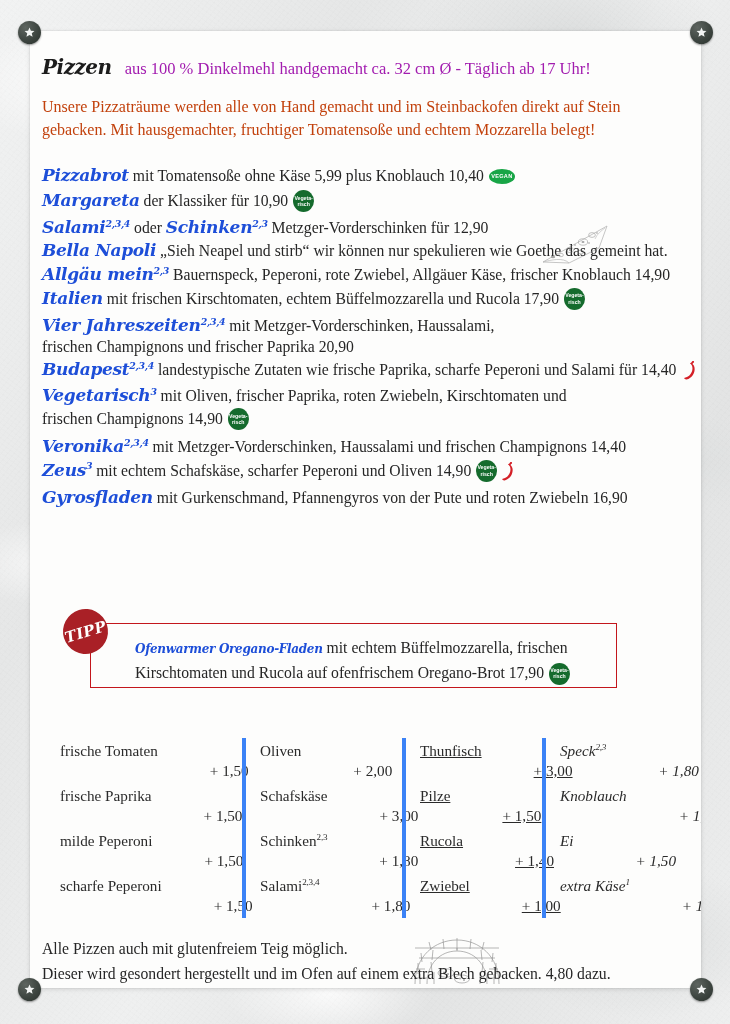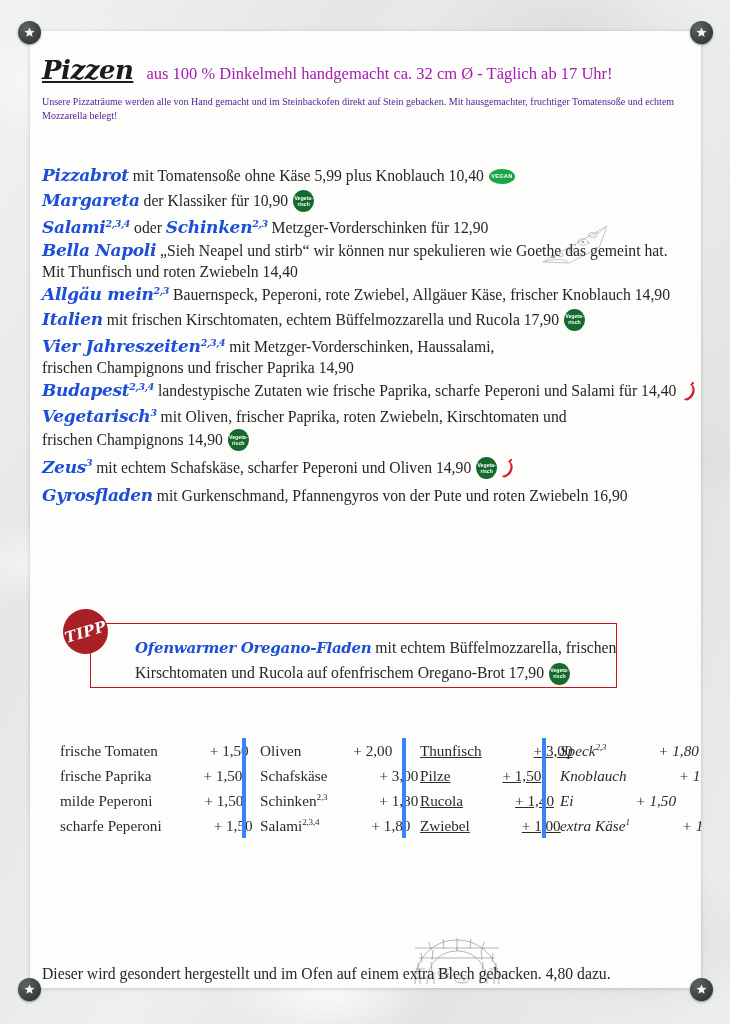--- a/index.html
+++ b/index.html
@@ -76,23 +76,22 @@
     font-style: italic;
     font-weight: bold;
     color: #1d4ed8;
     letter-spacing: -0.3px;
   }
   .head-script {
     font-family: "DejaVu Serif", serif;
     font-style: italic;
     font-weight: bold;
     color: #1c1c1c;
-    font-size: 26px;
+    font-size: 20px;
     letter-spacing: -0.5px;
-    text-decoration: underline;
   }
   sup { font-size: 60%; line-height: 0; vertical-align: super; letter-spacing: -0.2px; }
 
   .body-txt { color: #262626; }
 
   
   #header-row {
     position: absolute;
     left: 12px;
     top: 24px;
@@ -101,23 +100,23 @@
     align-items: baseline;
     gap: 13px;
   }
   #header-sub { font-size: 16.5px; color: #a21caf; }
 
   #intro {
     position: absolute;
     left: 12px;
     top: 64px;
     width: 646px;
-    font-size: 10px;
+    font-size: 16px;
     line-height: 1.44;
-    color: #4c1d95;
+    color: #c2410c;
   }
 
   
   #pizza-list {
     position: absolute;
     left: 12px;
     top: 136px;
     width: 660px;
     font-size: 15.7px;
     line-height: 1.0;
@@ -239,21 +238,21 @@
   #ex-col-1 { width: 160px; }
   #ex-col-2 { width: 140px; text-decoration: underline; }
   #ex-col-3 { width: 148px; font-style: italic; }
   .ex-row {
     display: flex;
     justify-content: space-between;
     line-height: 25px;
     white-space: nowrap;
     gap: 44px;
   }
-  .ex-row .ex-price { padding-left: 8px; }
+  .ex-row .ex-price { padding-left: 8px; margin-top: 20px; }
 
   
   #oven-sketch {
     position: absolute;
     left: 379px;
     top: 905px;
     width: 96px;
     height: 50px;
     opacity: .72;
   }
@@ -339,69 +338,71 @@
     <div class="pizza-row">
       <span class="script pizza-name">Margareta</span><span class="body-txt"> der Klassiker für 10,90 </span><span class="badge-veg"><span>Vegeta-</span><br><span>risch</span></span>
     </div>
 
     <div class="pizza-row">
       <span class="script pizza-name">Salami</span><sup class="script">2,3,4</sup><span class="body-txt"> oder </span><span class="script pizza-name">Schinken</span><sup class="script">2,3</sup><span class="body-txt"> Metzger-Vorderschinken für 12,90</span>
     </div>
 
     <div class="pizza-row">
       <span class="script pizza-name">Bella Napoli</span><span class="body-txt"> „Sieh Neapel und stirb“ wir können nur spekulieren wie Goethe das gemeint hat.</span>
-      <span class="cont body-txt">Mit Thunfisch und roten Zwiebeln 14,40</span>
     </div>
 
 
     <div class="pizza-row">
       <span class="script pizza-name">Allgäu mein</span><sup class="script">2,3</sup><span class="body-txt"> Bauernspeck, Peperoni, rote Zwiebel, Allgäuer Käse, frischer Knoblauch 14,90</span>
     </div>
 
     <div class="pizza-row">
       <span class="script pizza-name">Italien</span><span class="body-txt"> mit frischen Kirschtomaten, echtem Büffelmozzarella und Rucola 17,90 </span><span class="badge-veg"><span>Vegeta-</span><br><span>risch</span></span>
     </div>
 
     <div class="pizza-row">
       <span class="script pizza-name">Vier Jahreszeiten</span><sup class="script">2,3,4</sup><span class="body-txt"> mit Metzger-Vorderschinken, Haussalami,</span>
-      <span class="cont body-txt">frischen Champignons und frischer Paprika 14,90</span>
+      <span class="cont body-txt">frischen Champignons und frischer Paprika 20,90</span>
     </div>
 
     <div class="pizza-row">
       <span class="script pizza-name">Budapest</span><sup class="script">2,3,4</sup><span class="body-txt"> landestypische Zutaten wie frische Paprika, scharfe Peperoni und Salami für 14,40 </span><span class="chili">
         <svg viewBox="0 0 14 20">
             <path d="M9.6 2.2c.3-1 1.3-1.5 2-1.1.6.4.5 1.2.1 1.6-.5.5-1 .6-1.2 1.2 2.2 1.6 2.9 5.6 1.3 9.3-1.5 3.4-4.7 6-7.3 6.3-1.3.1-2.2-.5-2.2-1.2 0-.6.6-.8 1.4-.9 2.3-.3 4.8-2.4 6-5.3 1.1-2.7 1-5.6-.1-7.2-.5-.7-1.2-1.1-1.7-1.3z" fill="#d42027"></path>
           </svg>
       </span>
     </div>
 
     <div class="pizza-row">
       <span class="script pizza-name">Vegetarisch</span><sup class="script">3</sup><span class="body-txt"> mit Oliven, frischer Paprika, roten Zwiebeln, Kirschtomaten und</span>
       <span class="cont body-txt"><span>frischen Champignons 14,90 </span><span class="badge-veg"><span>Vegeta-</span><br><span>risch</span></span></span>
     </div>
 
+    <div class="pizza-row">
+      <span class="script pizza-name">Veronika</span><sup class="script">2,3,4</sup><span class="body-txt"> mit Metzger-Vorderschinken, Haussalami und frischen Champignons 14,40</span>
+    </div>
 
     <div class="pizza-row">
       <span class="script pizza-name">Zeus</span><sup class="script">3</sup><span class="body-txt"> mit echtem Schafskäse, scharfer Peperoni und Oliven 14,90 </span><span class="badge-veg"><span>Vegeta-</span><br><span>risch</span></span><span class="chili">
         <svg viewBox="0 0 14 20">
             <path d="M9.6 2.2c.3-1 1.3-1.5 2-1.1.6.4.5 1.2.1 1.6-.5.5-1 .6-1.2 1.2 2.2 1.6 2.9 5.6 1.3 9.3-1.5 3.4-4.7 6-7.3 6.3-1.3.1-2.2-.5-2.2-1.2 0-.6.6-.8 1.4-.9 2.3-.3 4.8-2.4 6-5.3 1.1-2.7 1-5.6-.1-7.2-.5-.7-1.2-1.1-1.7-1.3z" fill="#d42027"></path>
           </svg>
       </span>
     </div>
 
     <div class="pizza-row">
       <span class="script pizza-name">Gyrosfladen</span><span class="body-txt"> mit Gurkenschmand, Pfannengyros von der Pute und roten Zwiebeln 16,90</span>
     </div>
 
   </div>
 
   <div id="tipp-box"></div>
   <div id="tipp-badge">TIPP</div>
   <div id="tipp-text">
-    <span class="script" style="font-size:15px">Ofenwarmer Oregano-Fladen</span><span class="body-txt"> mit echtem Büffelmozzarella, frischen</span><br>
+    <span class="script" style="font-size:12px">Ofenwarmer Oregano-Fladen</span><span class="body-txt"> mit echtem Büffelmozzarella, frischen</span><br>
     <span class="body-txt">Kirschtomaten und Rucola auf ofenfrischem Oregano-Brot 17,90 </span><span class="badge-veg"><span>Vegeta-</span><br><span>risch</span></span>
   </div>
 
   <div id="extras">
 
     <div class="ex-col" id="ex-col-0">
       <div class="ex-row">
           <span><span>frische Tomaten</span><sup></sup></span>
           <span class="ex-price">+ 1,50</span>
         </div>
@@ -499,17 +500,17 @@
       <g fill="#7a7a7a">
         <circle cx="35" cy="36.5" r="1"></circle>
         <circle cx="39" cy="38" r="0.9"></circle>
         <circle cx="51" cy="42.5" r="0.9"></circle>
         <circle cx="55" cy="44" r="0.9"></circle>
       </g>
     </svg>
   </div>
 
   <div id="footer-note">
-    <br>
+    <span>Alle Pizzen auch mit glutenfreiem Teig möglich.</span><br>
     <span>Dieser wird gesondert hergestellt und im Ofen auf einem extra Blech gebacken. 4,80 dazu.</span>
   </div>
 
 </div>
 
 </body></html>

